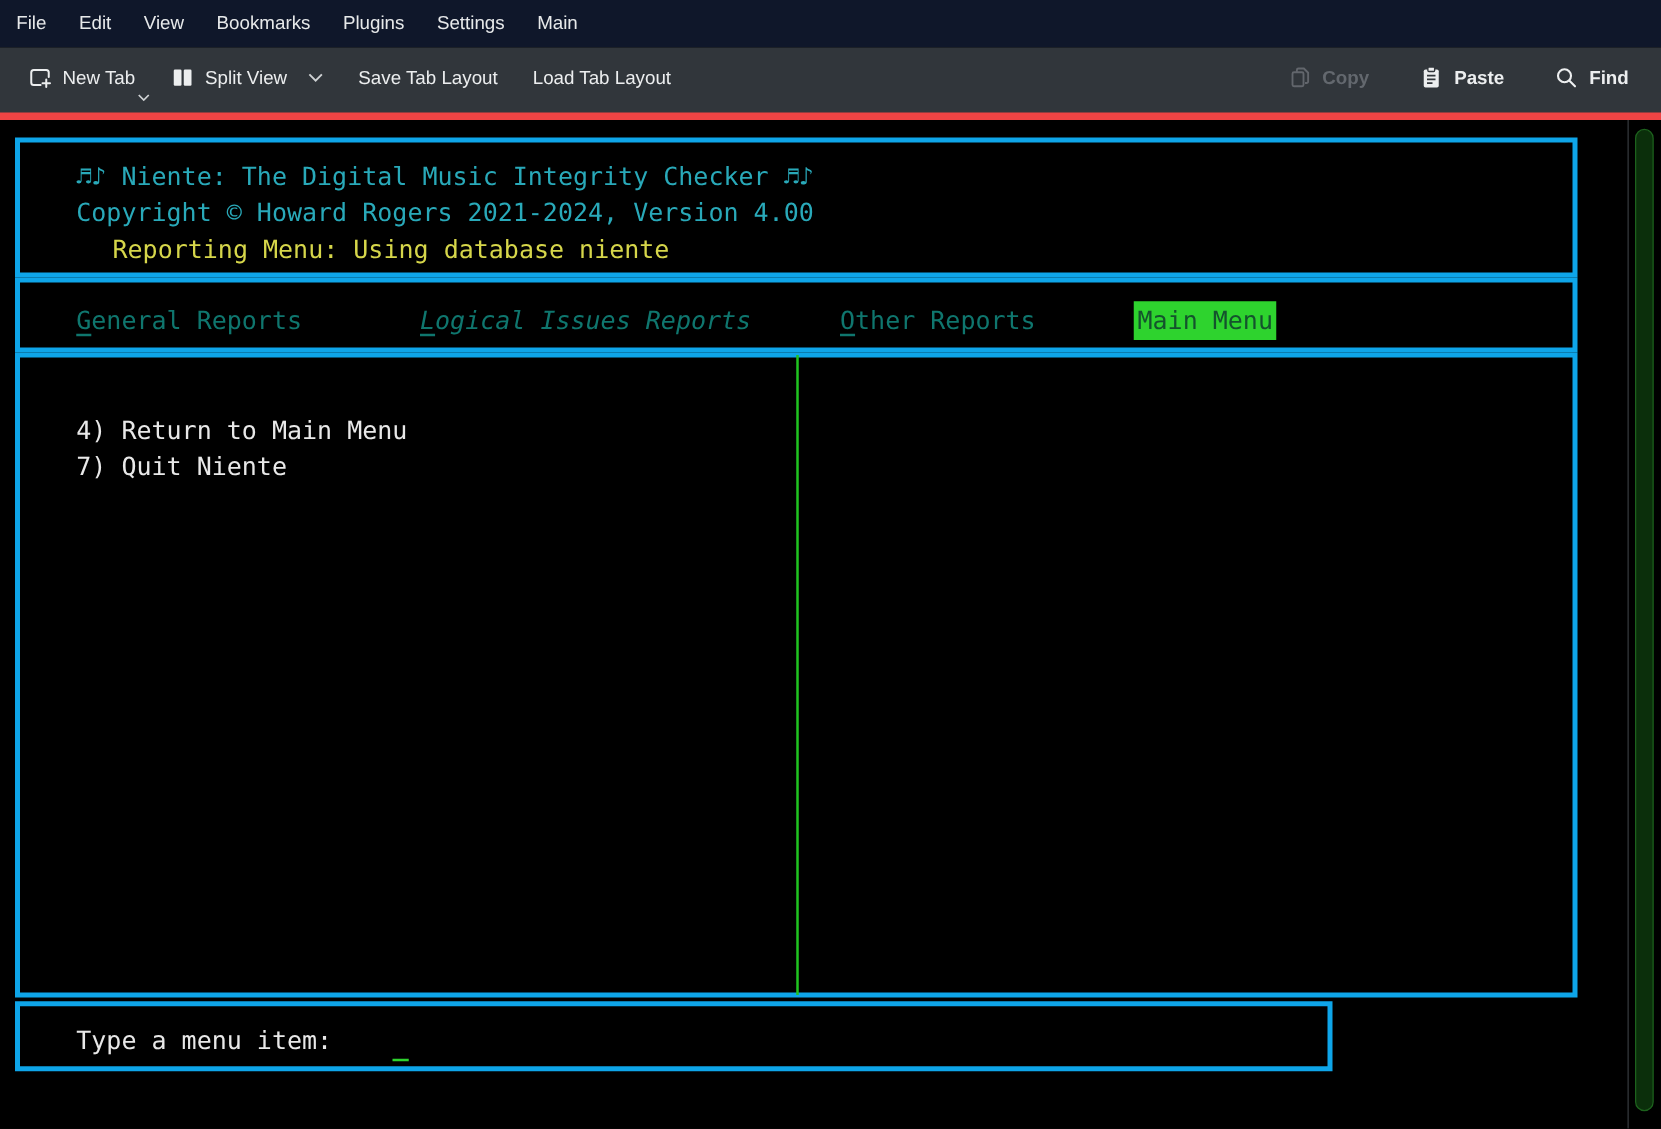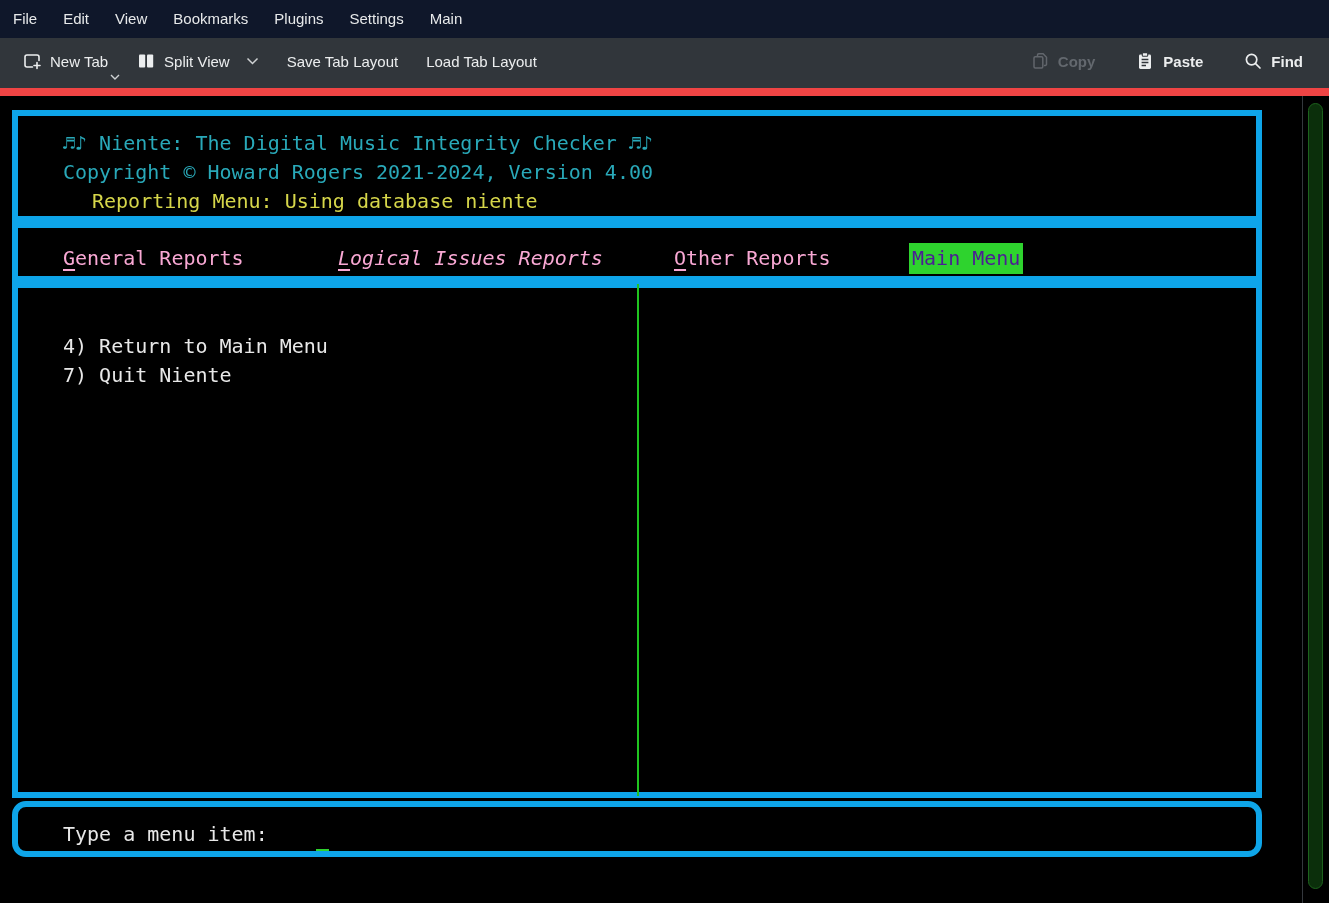--- a/index.html
+++ b/index.html
@@ -13,49 +13,49 @@
     position:absolute; left:0; top:0; width:1329px; height:38px;
     background:#0f172a; display:flex; align-items:center; z-index:3;
   }
   .menubar-item {
     padding:0 13px; font-size:15px; color:#e7e9ea; line-height:38px; cursor:default;
   }
   
   .toolbar {
     position:absolute; left:0; top:38px; width:1329px; height:58px;
     background:#31363b; display:flex; align-items:center;
-    border-bottom:8px solid #ef4444; padding:0 18px 4px 14px; z-index:3;
+    border-bottom:6px solid #ef4444; padding:0 18px 4px 14px; z-index:3;
   }
   .tb-btn {
     display:flex; align-items:center; gap:8px; position:relative;
     font-size:15px; color:#eceeef; padding:8px 8px; border-radius:3px; cursor:default;
   }
   .tb-btn.disabled { color:#63686e; }
   .tb-btn .caret-under { position:absolute; right:-4px; bottom:-1px; }
   .tb-group-right { margin-left:auto; display:flex; align-items:center; gap:24px;font-weight:bold; }
   .tb-spacer { width:12px; }
   
   .terminal {
     position:absolute; left:0; top:96px; width:1329px; height:807px;
     background:#000; font-family:"DejaVu Sans Mono", monospace;
     font-size:20px; line-height:29px; z-index:1;
   }
-  .tbox { position:absolute; border:6px solid #0ea5e9; background:transparent; }
+  .tbox { position:absolute; border:4px solid #0ea5e9; background:transparent; }
   .box-header  { left:12px; top:14px;  width:1250px; height:112px; padding:13px 0 0 45px; }
   .box-tabs    { left:12px; top:126px; width:1250px; height:60px; }
   .box-content { left:12px; top:186px; width:1250px; height:516px; padding:44px 0 0 45px; }
-  .box-prompt  { left:12px; top:705px; width:1250px; height:56px;border-radius:14px; }
+  .box-prompt  { left:12px; top:705px; width:1054px; height:56px; }
   .vdivider    { position:absolute; left:637px; top:188px; width:2px; height:512px; background:#20c420; }
   .line-cyan   { color:#29a9b9; white-space:pre; }
   .line-yellow { color:#d6d64a; white-space:pre;margin-left:29px; }
   .tab {
-    position:absolute; top:16px; color:#f9a8d4; white-space:pre; cursor:default;
+    position:absolute; top:16px; color:#0f766e; white-space:pre; cursor:default;
   }
   .tab .hk { text-decoration:underline; text-underline-offset:4px; }
-  .tab.active { background:#2ed32e; color:#4c1d95; padding:1px 3px; margin:-1px -3px; }
+  .tab.active { background:#2ed32e; color:#14532d; padding:1px 3px; margin:-1px -3px; }
   .tab.active .hk { text-decoration:none; }
   .tab-0 { left:45px; }  .tab-1 { left:320px;font-style:italic; }  .tab-2 { left:656px; }  .tab-3 { left:894px; }
   .menu-line { color:#e8e8e8; white-space:pre; }
   .prompt-label { position:absolute; left:45px; top:13px; color:#e8e8e8; white-space:pre; }
   .cursor { position:absolute; left:298px; top:42px; width:13px; height:2px; background:#2ed32e; }
   
   .scroll-line  { position:absolute; left:1302px; top:0; width:1px; height:807px; background:#34383d; }
   .scroll-thumb {
     position:absolute; left:1308px; top:7px; width:15px; height:786px;
     border-radius:8px; background:#0b2f0b; border:1px solid #1d621d;

